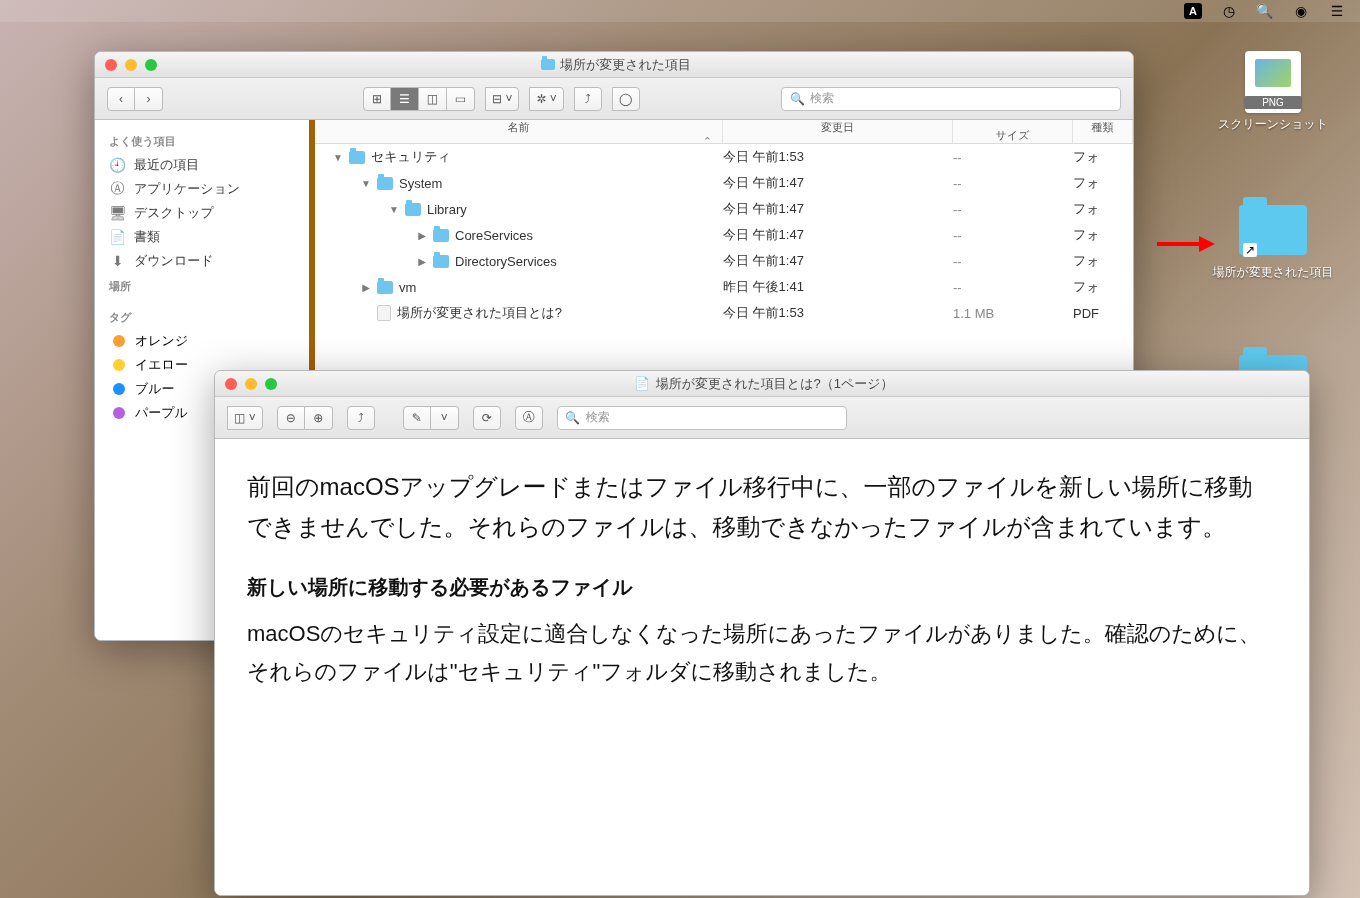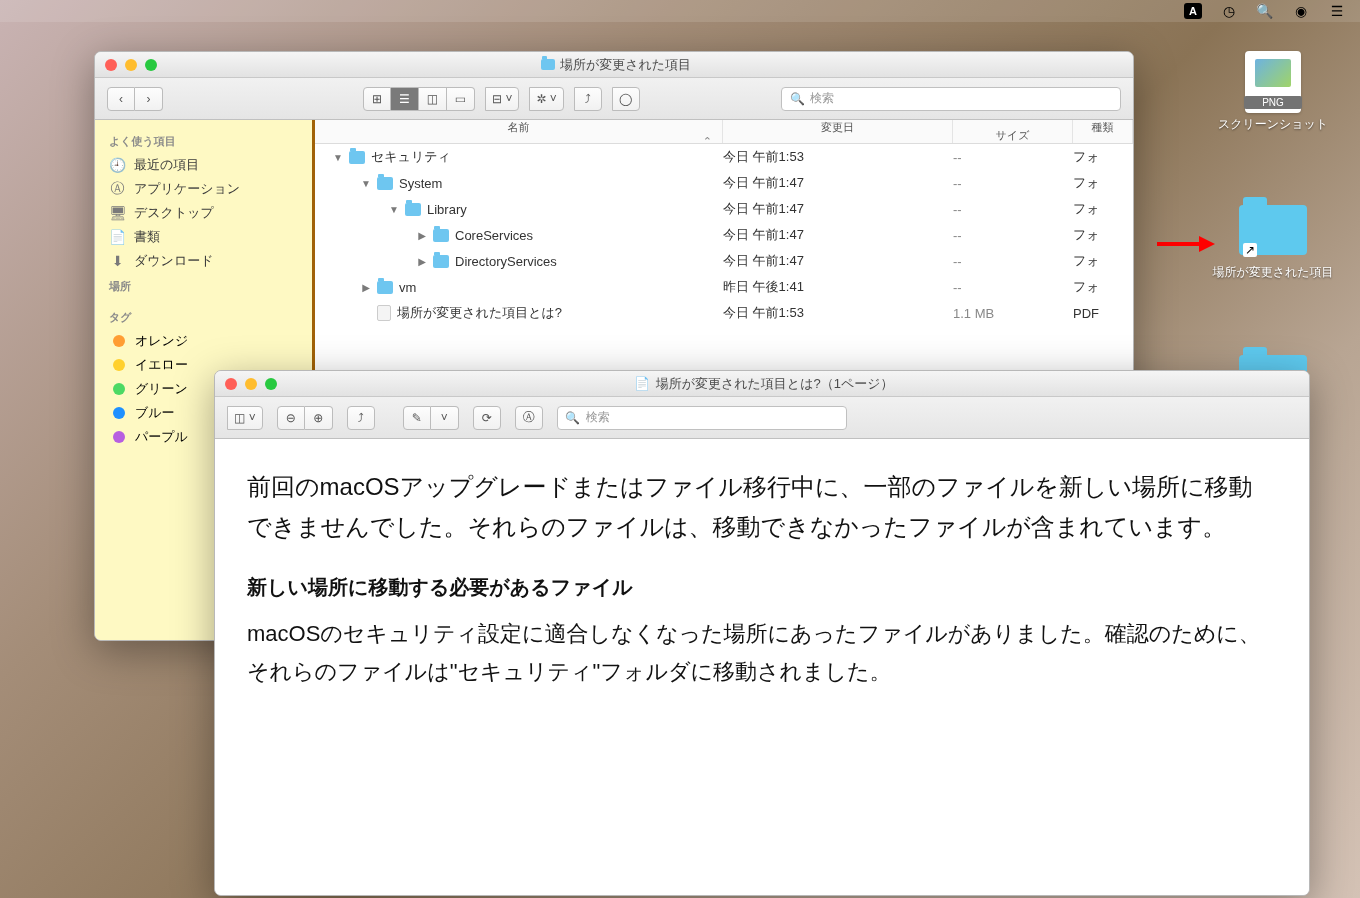--- a/index.html
+++ b/index.html
@@ -31,21 +31,21 @@
 .tb-grp{display:flex;}
 .tb-btn{height:24px;min-width:28px;background:linear-gradient(#fdfdfd,#f1f1f1);border:1px solid #bcbcbc;display:flex;align-items:center;justify-content:center;font-size:12px;color:#555;padding:0 6px;}
 .tb-grp .tb-btn:first-child{border-radius:4px 0 0 4px;}
 .tb-grp .tb-btn:last-child{border-radius:0 4px 4px 0;}
 .tb-grp .tb-btn:not(:first-child){border-left:none;}
 .tb-btn.solo{border-radius:4px;}
 .tb-btn.active{background:#7a7a7a;color:#fff;}
 .toolbar .spacer{flex:1;}
 .search{height:24px;border:1px solid #c0c0c0;border-radius:4px;background:#fff;display:flex;align-items:center;padding:0 8px;gap:5px;color:#999;font-size:12px;}
 .finder-body{display:flex;height:calc(100% - 68px);}
-.sidebar{width:220px;background:#fef9c3;border-right:3px solid #a16207;padding:8px 0;overflow:hidden;font-size:13px;}
+.sidebar{width:220px;background:#ffffff;border-right:6px solid #a16207;padding:8px 0;overflow:hidden;font-size:13px;}
 .sb-hdr{color:#8a8a8a;font-size:11px;font-weight:600;padding:6px 14px 4px;}
 .sb-item{display:flex;align-items:center;gap:8px;padding:3px 14px;color:#3a3a3a;}
 .sb-item .sic{width:17px;text-align:center;color:#7a7a7a;font-size:14px;}
 .sb-tag{display:flex;align-items:center;gap:10px;padding:3px 18px;}
 .sb-tag .dot{width:12px;height:12px;border-radius:50%;}
 .main{flex:1;background:#fff;display:flex;flex-direction:column;}
 .cols{height:24px;border-bottom:1px solid #dcdcdc;display:flex;font-size:11px;color:#555;align-items:center;background:#fafafa;}
 .cols div{padding:0 10px;border-right:1px solid #e4e4e4;height:100%;display:flex;align-items:center;flex-direction:column;}
 .c-name{flex:1;}.c-name .sort{margin-left:auto;color:#888;}
 .c-date{width:230px;}.c-size{width:120px;justify-content:flex-end;}.c-kind{width:60px;border-right:none;}
@@ -175,24 +175,20 @@
       <div id="sb-tags">
           <div class="sb-tag">
             <span class="dot" style="background:#ff9d33"></span>
             <span>オレンジ</span>
           </div>
           <div class="sb-tag">
             <span class="dot" style="background:#ffd02e"></span>
             <span>イエロー</span>
           </div>
           <div class="sb-tag">
-            <span class="dot" style="background:#4cd964"></span>
-            <span>グリーン</span>
-          </div>
-          <div class="sb-tag">
             <span class="dot" style="background:#1e90ff"></span>
             <span>ブルー</span>
           </div>
           <div class="sb-tag">
             <span class="dot" style="background:#b75fe0"></span>
             <span>パープル</span>
           </div>
         </div>
     </div>
     <div class="main">

